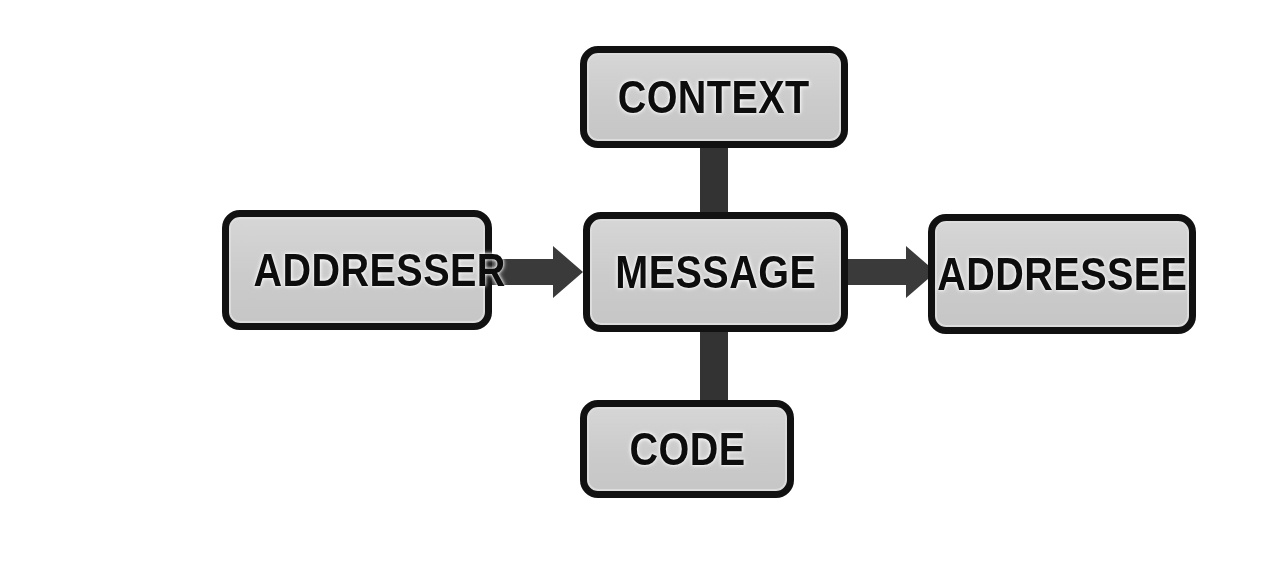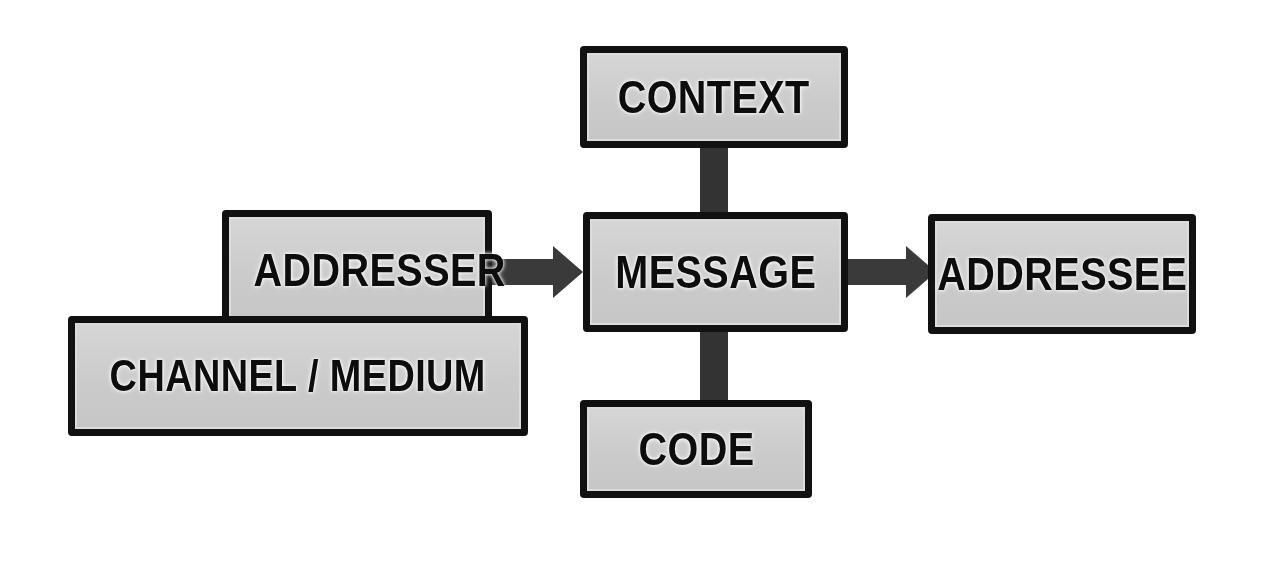--- a/index.html
+++ b/index.html
@@ -42,21 +42,21 @@
     z-index: 1;
   }
 
   
   .node {
     position: absolute;
     box-sizing: border-box;
     background: #cfcfcf;
     background-image: linear-gradient(to bottom, #d6d6d6 0%, #cbcbcb 55%, #c6c6c6 100%);
     border: 7px solid #111111;
-    border-radius: 4px;
+    border-radius: 18px;
     box-shadow: inset 0 0 0 2px #dcdcdc;
     display: flex;
     align-items: center;
     justify-content: center;
     z-index: 3;
   }
 
   .node-label {
     font-family: "Liberation Sans", sans-serif;
     font-weight: bold;
@@ -64,21 +64,21 @@
     letter-spacing: 0.5px;
     white-space: nowrap;
     transform: scaleX(0.86);
     text-shadow: 0 0 3px #ffffff, 0 0 6px #ffffff;
     line-height: 1;
   }
 
   
   #node-context  { left: 580px; top: 46px;  width: 268px; height: 102px; }
   #node-message  { left: 583px; top: 212px; width: 265px; height: 120px; }
-  #node-code     { left: 580px; top: 400px; width: 232px; height: 98px;  }
+  #node-code     { left: 580px; top: 400px; width: 214px; height: 98px;  }
   #node-addresser{ left: 222px; top: 210px; width: 270px; height: 120px; z-index: 3; padding-left: 46px; }
   #node-channel  { left: 68px;  top: 316px; width: 460px; height: 120px; z-index: 5; }
   #node-addressee{ left: 928px; top: 214px; width: 268px; height: 120px; }
 
   
   #connector-context-message { left: 700px; top: 140px; width: 28px; height: 80px; }
   #connector-message-code    { left: 700px; top: 326px; width: 28px; height: 82px; }
 
   #arrow-addresser-message-shaft { left: 486px; top: 259px; width: 75px; height: 26px; }
   #arrow-addresser-message-head  { left: 553px; top: 246px; }
@@ -113,21 +113,18 @@
   </div>
 
   <div class="node" id="node-message">
     <span class="node-label fs-lg">MESSAGE</span>
   </div>
 
   <div class="node" id="node-addressee">
     <span class="node-label fs-lg">ADDRESSEE</span>
   </div>
 
-  <div class="node" id="node-channel">
-    <span class="node-label fs-md">CHANNEL / MEDIUM</span>
-  </div>
 
   <div class="node" id="node-code">
     <span class="node-label fs-lg">CODE</span>
   </div>
 
 </div>
 
 </body></html>

